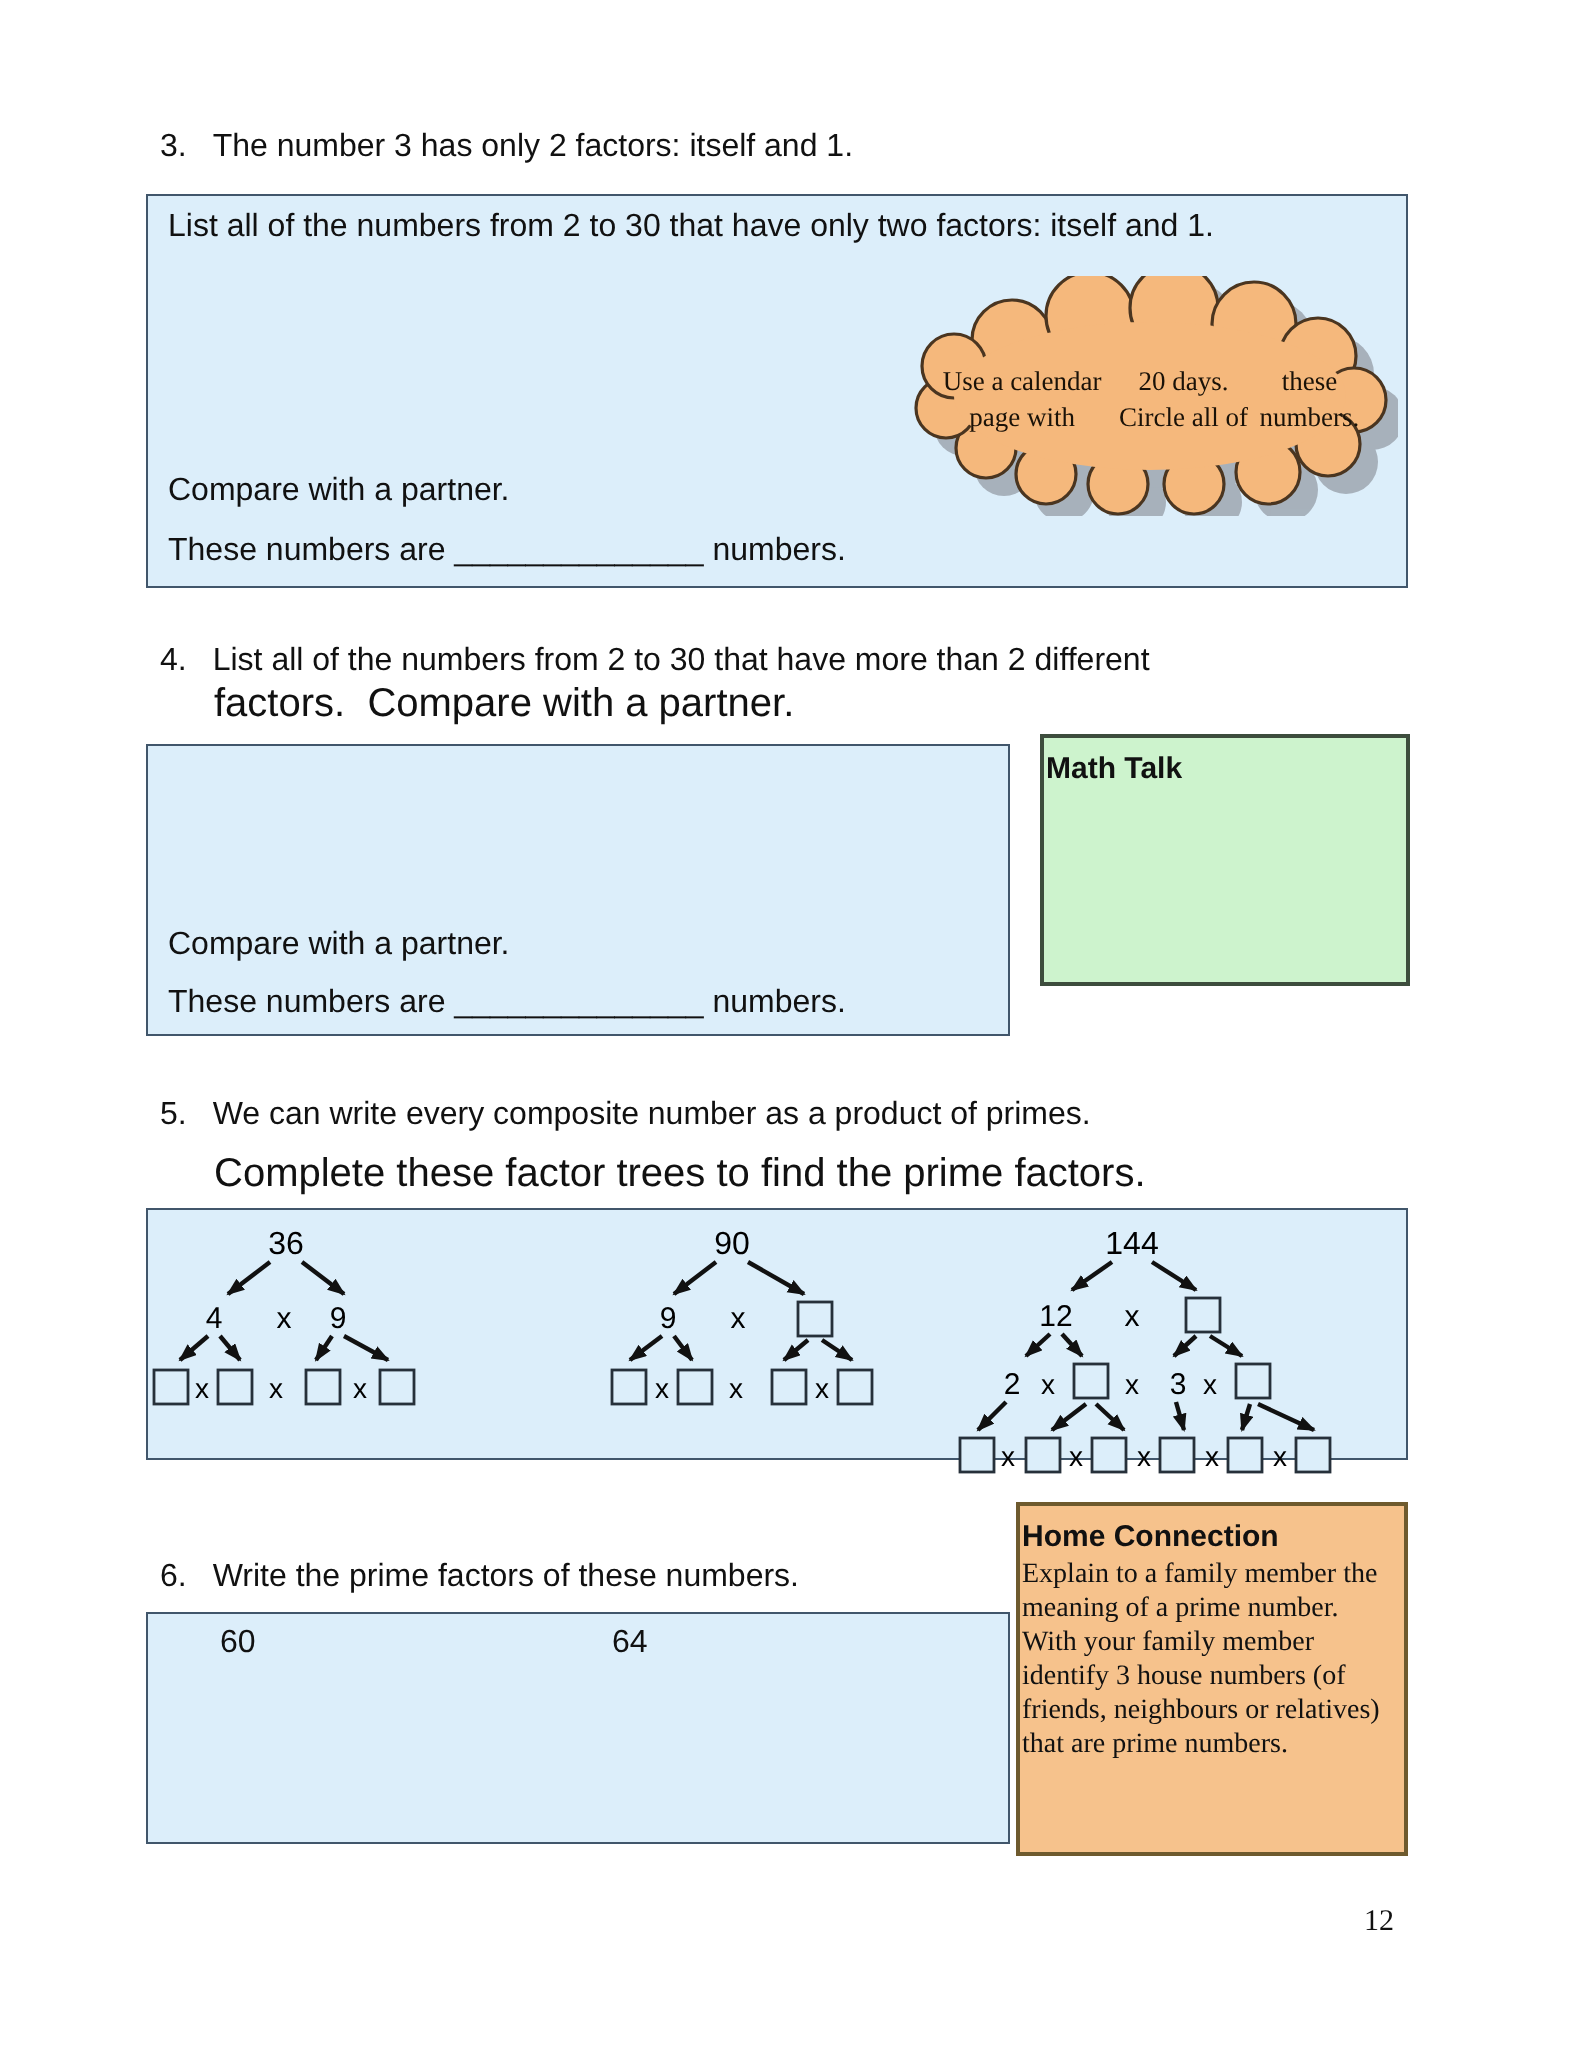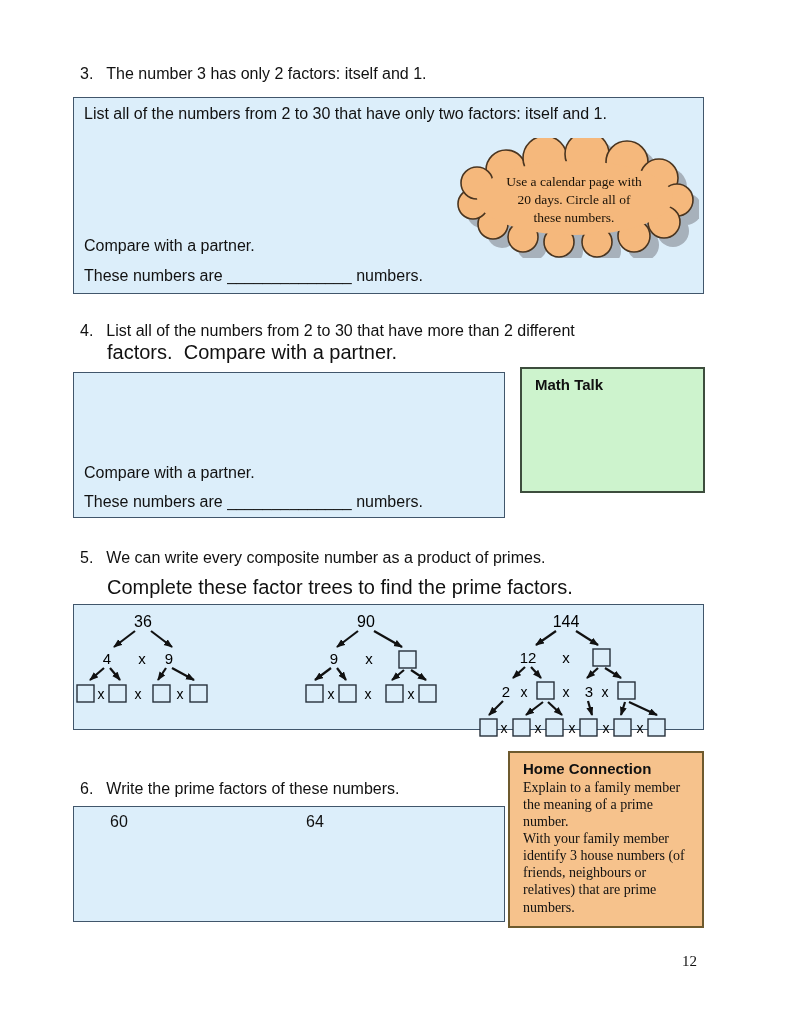--- a/index.html
+++ b/index.html
@@ -5,23 +5,23 @@
   html,body{margin:0;padding:0;background:#ffffff;}
   .page{position:relative;width:791px;height:1024px;background:#ffffff;
         font-family:"Liberation Sans",sans-serif;color:#111;overflow:hidden;}
   .qrow{position:absolute;display:flex;gap:13px;font-size:16px;line-height:20px;white-space:pre;}
   .qline2{position:absolute;font-size:20px;line-height:20px;white-space:pre;}
   .bluebox{position:absolute;background:#dceefa;border:1px solid #41566b;box-sizing:border-box;}
   .boxtext{position:absolute;font-size:16px;line-height:20px;white-space:pre;}
   .cloud-wrap{position:absolute;right:4px;top:40px;width:250px;height:120px;}
   .cloud-wrap svg{position:absolute;left:0;top:0;}
   .cloud-text{position:absolute;left:18px;top:22px;width:214px;height:80px;
-      display:flex;flex-direction:column;align-items:center;justify-content:center;
+      display:flex;flex-direction:row;align-items:center;justify-content:center;
       font-family:"Liberation Serif",serif;font-size:13.5px;line-height:1.35;color:#1a1208;text-align:center;}
-  .sidepanel{position:absolute;box-sizing:border-box;padding:7px 13px;}
+  .sidepanel{position:absolute;box-sizing:border-box;padding:7px 1px;}
   .mathtalk{left:520px;top:367px;width:185px;height:126px;background:#cdf3cd;border:2px solid #3d4d3d;}
   .homeconn{left:508px;top:751px;width:196px;height:177px;background:#f6c28c;border:2px solid #6e5a2e;}
   .panel-title{font-family:"Liberation Sans",sans-serif;font-weight:bold;font-size:15px;margin:0 0 2px 0;}
   .panel-body p{font-family:"Liberation Serif",serif;font-size:14px;line-height:1.22;margin:0;}
   .treesvg{position:absolute;}
   .tree-text{font-family:"Liberation Sans",sans-serif;}
   .pagenum{position:absolute;left:682px;top:953px;font-family:"Liberation Serif",serif;font-size:15px;}
   .vals{position:absolute;font-size:16px;}
 </style>
 </head>

